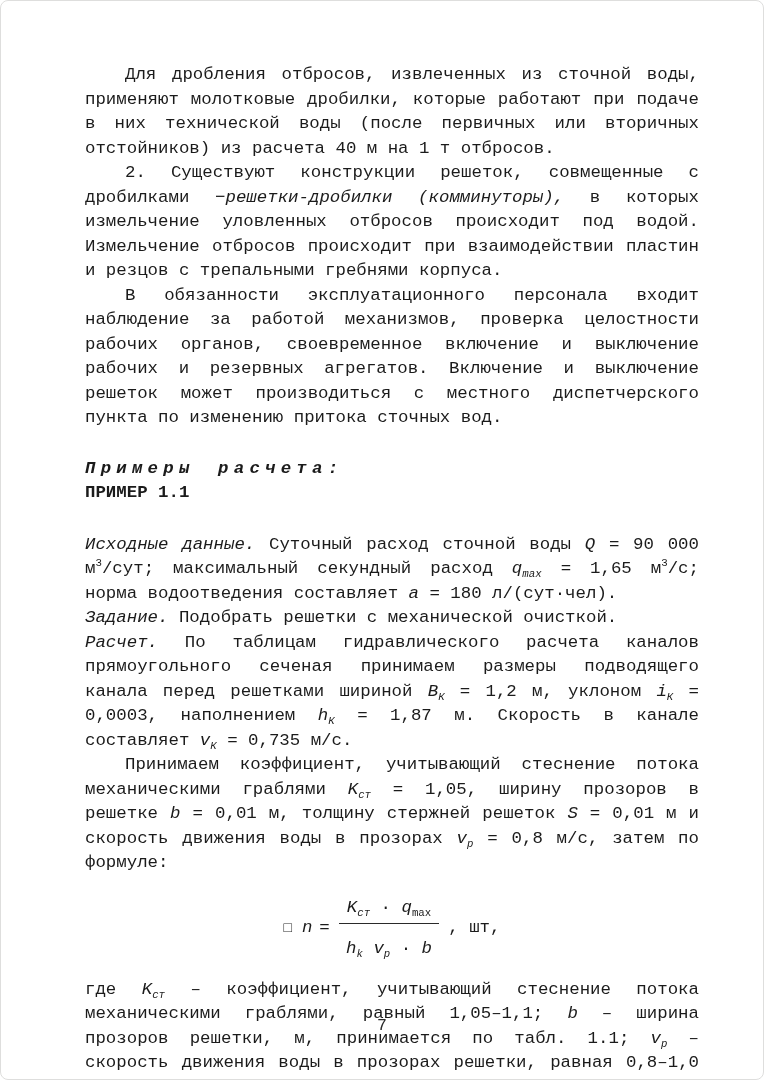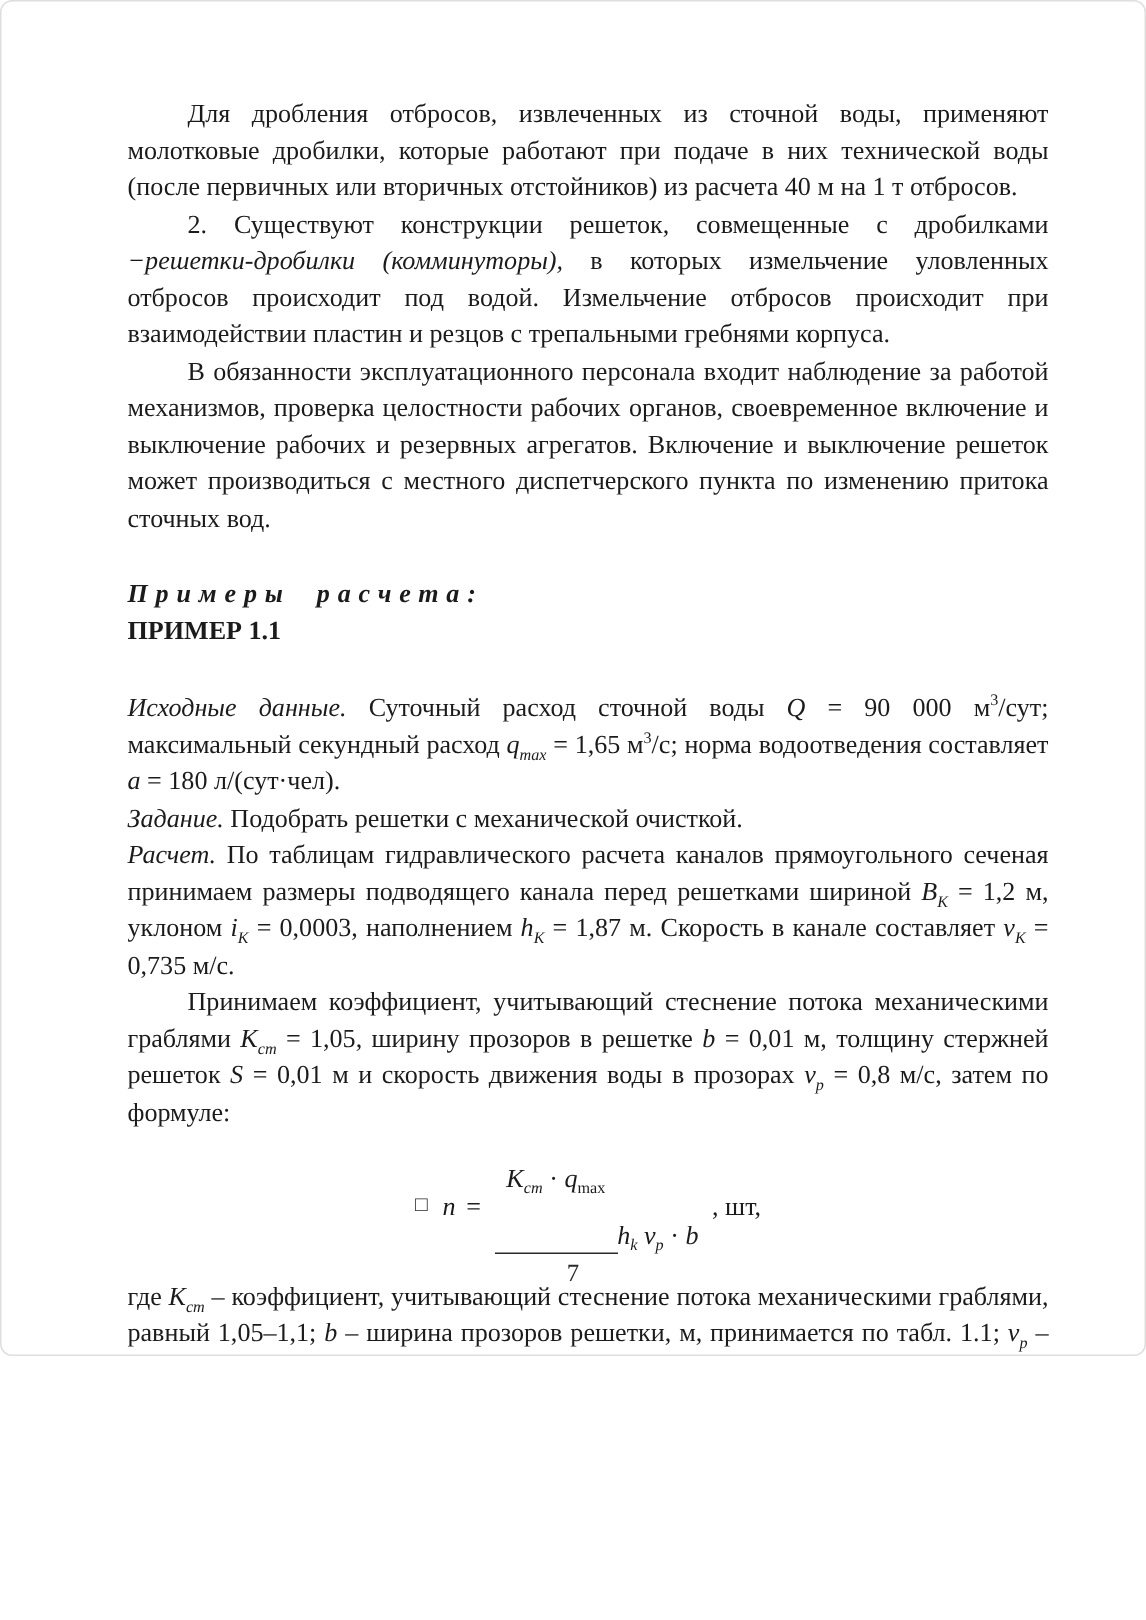--- a/index.html
+++ b/index.html
@@ -1,23 +1,23 @@
 <!DOCTYPE html>
 <html><head>
 <meta charset="utf-8">
 <style>
   html,body{margin:0;padding:0;background:#ffffff;}
   .page{
     position:relative;
-    width:764px;height:904px;
+    width:764px;height:1080px;
     box-sizing:border-box;
     background:#ffffff;
     border:1px solid #dededd;
     border-radius:8px;
-    font-family:Liberation Serif, serif;
+    font-family:Liberation Mono, monospace;
     color:#1b1b1b;
     overflow:hidden;
   }
   .content{
     position:absolute;
     top:62px;left:84px;width:614px;
     font-size:17.4px;
     line-height:24.5px;
     text-align:justify;
   }
@@ -34,23 +34,23 @@
   }
   p.h-bold{font-weight:bold;text-align:left;}
   p.h-bold + p{margin-top:27px;}
   .formula{
     display:flex;align-items:center;justify-content:center;
     gap:7px;
     margin:20px 0 16px 0;
     text-align:center;
   }
   .formula .box{font-size:14px;color:#2a2a2a;margin-right:3px;}
-  .frac{display:inline-flex;margin:0 2px;}
+  .frac{display:inline-flex;flex-direction:column;margin:0 2px;}
   .frac .num{border-bottom:1.4px solid #2a2a2a;padding:0 8px 3px 8px;}
-  .frac .den{padding-top:13px;margin-top:25px;}
+  .frac .den{padding-top:13px;}
   .footer{
     position:absolute;bottom:44px;left:0;width:100%;
     text-align:center;font-size:16.5px;color:#2a2a2a;
   }
 </style>
 </head>
 <body>
 
 <div class="page">
   <div class="content">

